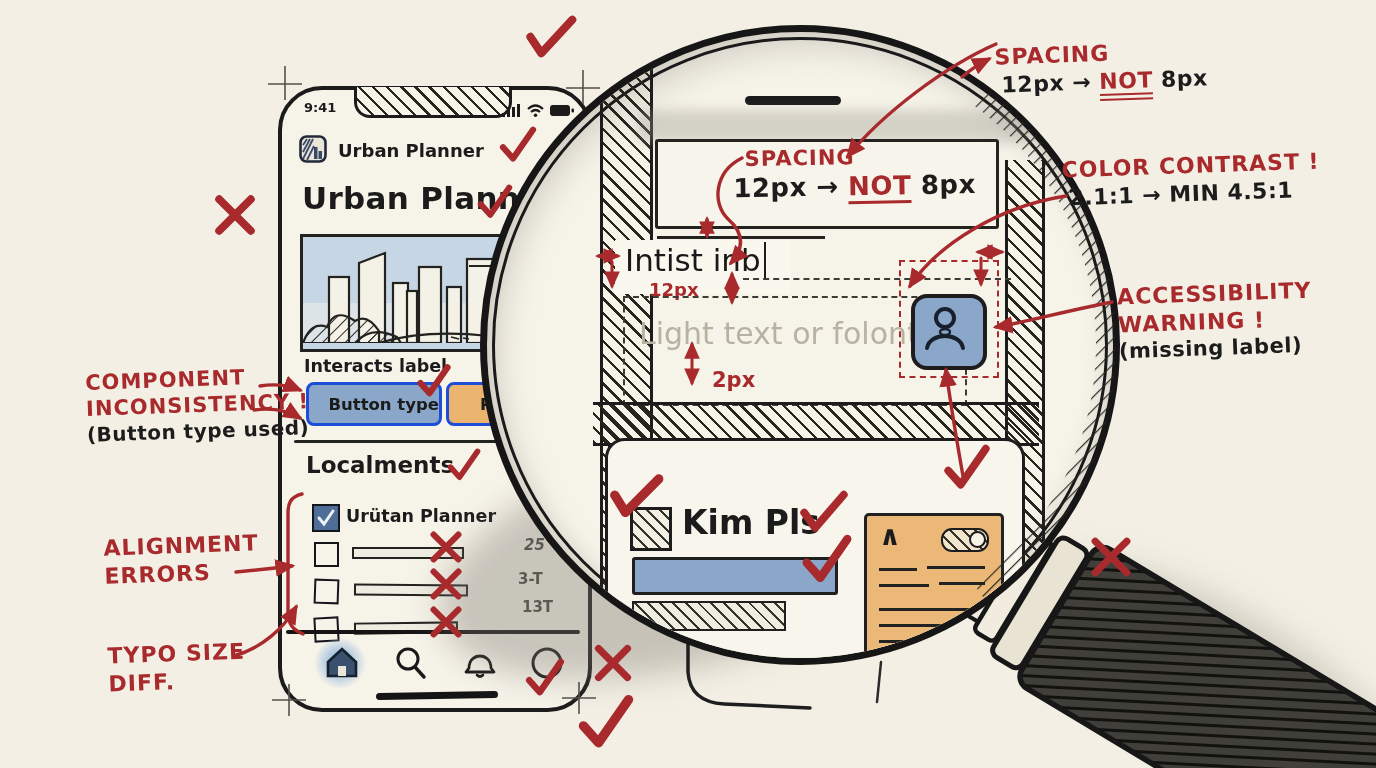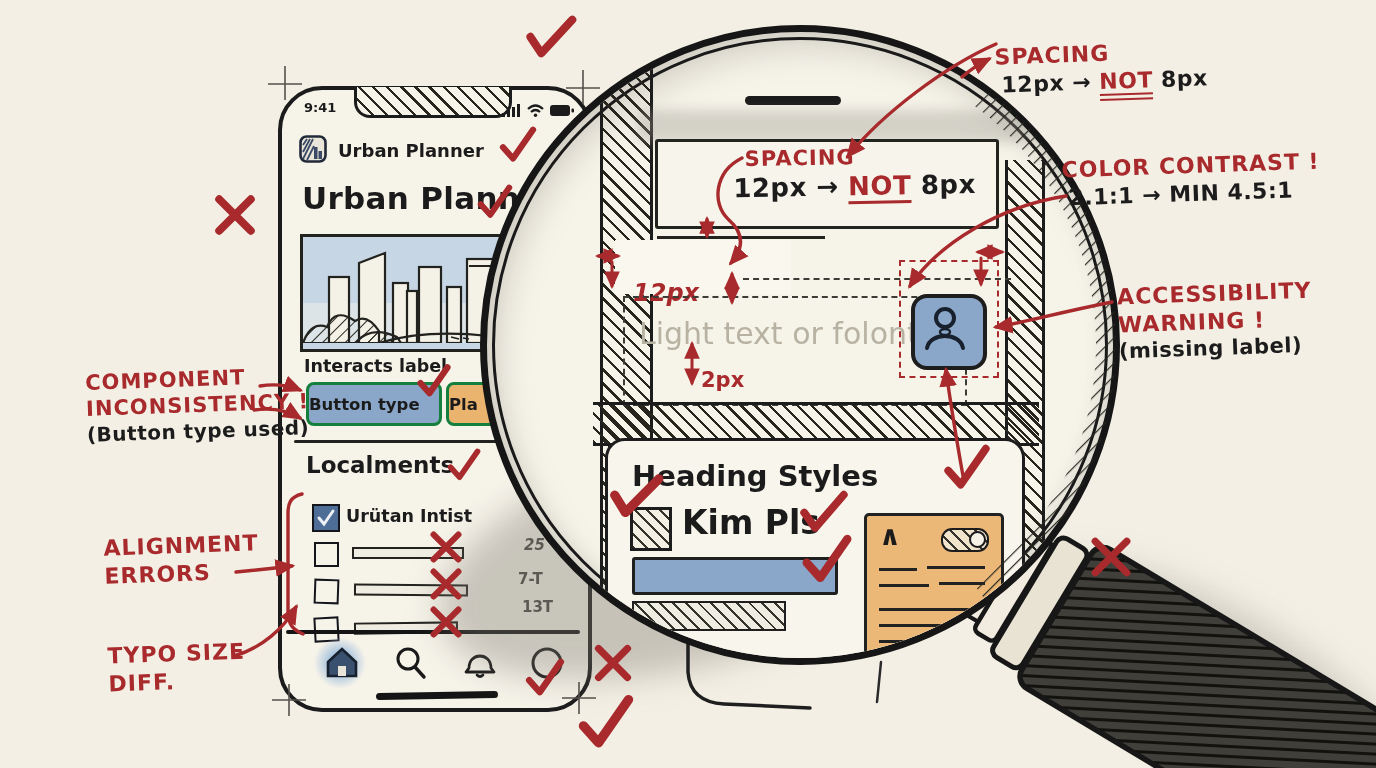--- a/index.html
+++ b/index.html
@@ -19,22 +19,22 @@
   .hatch{background-image:repeating-linear-gradient(45deg,#26261f 0 2.4px,transparent 2.4px 10px);}
   .hatch-lt{background-image:repeating-linear-gradient(45deg,#34342c 0 2px,transparent 2px 9px);}
   #notch{left:72px;top:-3px;width:152px;height:28px;border:3px solid #1b1b1b;border-top:none;
          border-radius:0 0 16px 16px;background-color:#f6f3e9;}
   .statustime{left:22px;top:10px;font-size:13px;font-weight:700;}
   .statusicons{right:14px;top:14px;display:flex;gap:5px;align-items:center;}
   .appbar-title{left:56px;top:50px;font-size:18px;font-weight:600;}
   .page-title{left:20px;top:90px;font-size:31px;font-weight:700;letter-spacing:.3px;}
   #city{left:18px;top:144px;width:272px;height:112px;border:3px solid #22221e;background:#c6d6e4;}
   .sec-h{font-size:17.5px;font-weight:600;}
-  .btn{position:absolute;border:3px solid #15803d;border-radius:8px;height:38px;
-       display:flex;align-items:center;justify-content:flex-start;font-size:16.5px;font-weight:600;}
+  .btn{position:absolute;border:3px solid #1d4ed8;border-radius:8px;height:38px;
+       display:flex;align-items:center;justify-content:flex-end;font-size:16.5px;font-weight:600;}
   .divline{left:12px;width:282px;height:3px;background:#22221e;border-radius:2px;}
   .loc-h{font-size:23px;font-weight:700;}
   .cb{position:absolute;border:2.5px solid #15161c;background:#f6f3e9;}
   .cb.checked{background:#4f6e97;}
   .rowbar{position:absolute;border:2.2px solid #22221e;height:8px;background:#efece1;}
   .sidno{position:absolute;font-size:15px;color:#34342e;opacity:.9;font-weight:600;}
   .navicon{position:absolute;width:40px;height:40px;}
   #homeblob{left:32px;top:548px;width:52px;height:50px;border-radius:50%;
             background:radial-gradient(circle,#a9c4df 30%,rgba(169,196,223,0) 72%);}
   #homebar{left:94px;top:602px;width:122px;height:7px;background:#141414;border-radius:4px;transform:rotate(-1deg);}
@@ -135,30 +135,30 @@
   </div>
 
   <div class="abs divline" style="top:350px;"></div>
   <div class="abs loc-h" style="left:24px;top:362px;text-align:right;">Localments</div>
 
   <div class="cb checked" style="left:30px;top:414px;width:24px;height:24px;">
     <svg width="24" height="24">
         <path d="M5,12 L10,18 L19,5" fill="none" stroke="#eef1f5" stroke-width="3" stroke-linecap="round"></path>
       </svg>
   </div>
-  <div class="abs" style="left:64px;top:416px;font-size:17.5px;font-weight:600;">Urütan Intist</div>
+  <div class="abs" style="left:64px;top:416px;font-size:17.5px;font-weight:600;">Urütan Planner</div>
   <div class="cb" style="left:32px;top:452px;width:21px;height:21px;"></div>
   <div class="rowbar" style="left:70px;top:457px;width:108px;"></div>
   <div class="cb" style="left:32px;top:489px;width:21px;height:21px;transform:rotate(2deg);"></div>
   <div class="rowbar" style="left:72px;top:494px;width:110px;transform:rotate(.6deg);"></div>
   <div class="cb" style="left:32px;top:527px;width:21px;height:21px;transform:rotate(-3deg);"></div>
   <div class="rowbar" style="left:72px;top:532px;width:100px;transform:rotate(-.7deg);"></div>
 
   <div class="sidno" style="left:242px;top:446px;font-style:italic;">25</div>
-  <div class="sidno" style="left:236px;top:480px;">7-T</div>
+  <div class="sidno" style="left:236px;top:480px;">3-T</div>
   <div class="sidno" style="left:240px;top:508px;">13T</div>
 
   <div class="abs divline" style="top:540px;left:4px;width:294px;height:3.5px;background:#141414;"></div>
   <div id="homeblob" class="abs"></div>
   <svg class="navicon" style="left:40px;top:552px;">
     <path d="M6,20 L20,7 L34,20 V34 H6 Z" fill="#39506e" stroke="#16202e" stroke-width="2.6"></path>
     <rect x="16" y="24" width="8" height="10" fill="#e9e5d8"></rect>
   </svg>
   <svg class="navicon" style="left:110px;top:554px;">
     <circle cx="16" cy="15" r="10" fill="none" stroke="#191919" stroke-width="3"></circle>
@@ -201,40 +201,40 @@
 
   <div class="note" style="left:258px;top:112px;transform:rotate(-1deg);">
     <div class="rt" style="font-size:21px;">SPACING</div>
     <div class="bk" style="font-size:26px;margin-left:-12px;">
       <span>12px → </span><span class="u-sgl">NOT</span><span> 8px</span>
     </div>
   </div>
 
   <div class="abs" style="left:170px;top:204px;width:168px;height:3px;background:#23231f;"></div>
   <div class="abs" style="left:128px;top:208px;width:176px;height:54px;background:#faf7ee;"></div>
-  <div class="redlabel" style="left:146px;top:247px;font-size:24px;font-style:italic;">12px</div>
+  <div class="lens-txt-dark" style="left:138px;top:210px;font-size:31px;font-weight:500;border-right:2.5px solid #1c1c1c;padding-right:3px;">Intist inb</div>
+  <div class="redlabel" style="left:162px;top:247px;font-size:18px;">12px</div>
 
   <div class="abs" style="left:256px;top:246px;width:268px;border-top:2.6px dashed #3c3c36;"></div>
   <div class="dashbox" style="left:136px;top:264px;width:340px;height:106px;"></div>
   <div class="abs" style="left:152px;top:284px;font-size:30px;color:#b8b2a2;">Light text or folont</div>
-  <div class="redlabel" style="left:214px;top:336px;font-size:21px;">2px</div>
+  <div class="redlabel" style="left:225px;top:336px;font-size:21px;">2px</div>
 
   <div class="abs" style="left:424px;top:262px;width:68px;height:68px;border-radius:16px;background:#8aa6c8;border:4px solid #1d1d1d;">
     <svg width="60" height="60" viewBox="0 0 60 60">
       <circle cx="30" cy="20" r="9" fill="none" stroke="#17202c" stroke-width="4"></circle>
       <path d="M12,50 C15,34 45,34 48,50" fill="none" stroke="#17202c" stroke-width="4" stroke-linecap="round"></path>
       <ellipse cx="30" cy="34" rx="5" ry="3" fill="none" stroke="#17202c" stroke-width="2.4"></ellipse>
     </svg>
   </div>
   <div class="reddash" style="left:412px;top:228px;width:96px;height:114px;"></div>
 
   <div class="hatch" style="position:absolute;left:106px;top:370px;width:446px;height:38px;border-top:3px solid #1c1c1c;border-bottom:3px solid #1c1c1c;"></div>
 
   <div class="abs" style="left:118px;top:406px;width:414px;height:244px;background:#f8f5ec;border:3.5px solid #1d1d1d;border-radius:20px 20px 0 0;">
-    <div class="abs" style="left:24px;top:18px;font-size:29px;font-weight:700;">Heading Styles</div>
     <div class="hatch-lt" style="position:absolute;left:22px;top:66px;width:36px;height:38px;border:3px solid #1d1d1d;background-color:#f3efe3;"></div>
     <div class="abs" style="left:74px;top:62px;font-size:33px;font-weight:600;">Kim Pls</div>
     <div class="abs" style="left:24px;top:116px;width:200px;height:32px;background:#8aa6c8;border:3px solid #1f1f1f;border-radius:3px;"></div>
     <div class="hatch-lt" style="position:absolute;left:24px;top:160px;width:150px;height:26px;border:2.5px solid #1f1f1f;background-color:#efece1;"></div>
 
     <div class="abs" style="left:256px;top:72px;width:134px;height:150px;background:#ecb877;border:3px solid #222;border-radius:5px;">
       <div class="abs" style="left:12px;top:4px;font-size:27px;font-weight:700;">∧</div>
       <div class="hatch-lt" style="position:absolute;left:74px;top:12px;width:44px;height:20px;border:2.5px solid #1c1c1c;border-radius:11px;background-color:#f0e4cd;">
         <div style="position:absolute;right:1px;top:1px;width:13px;height:13px;border-radius:50%;background:#f6f2e6;border:2px solid #1c1c1c;"></div>
       </div>

